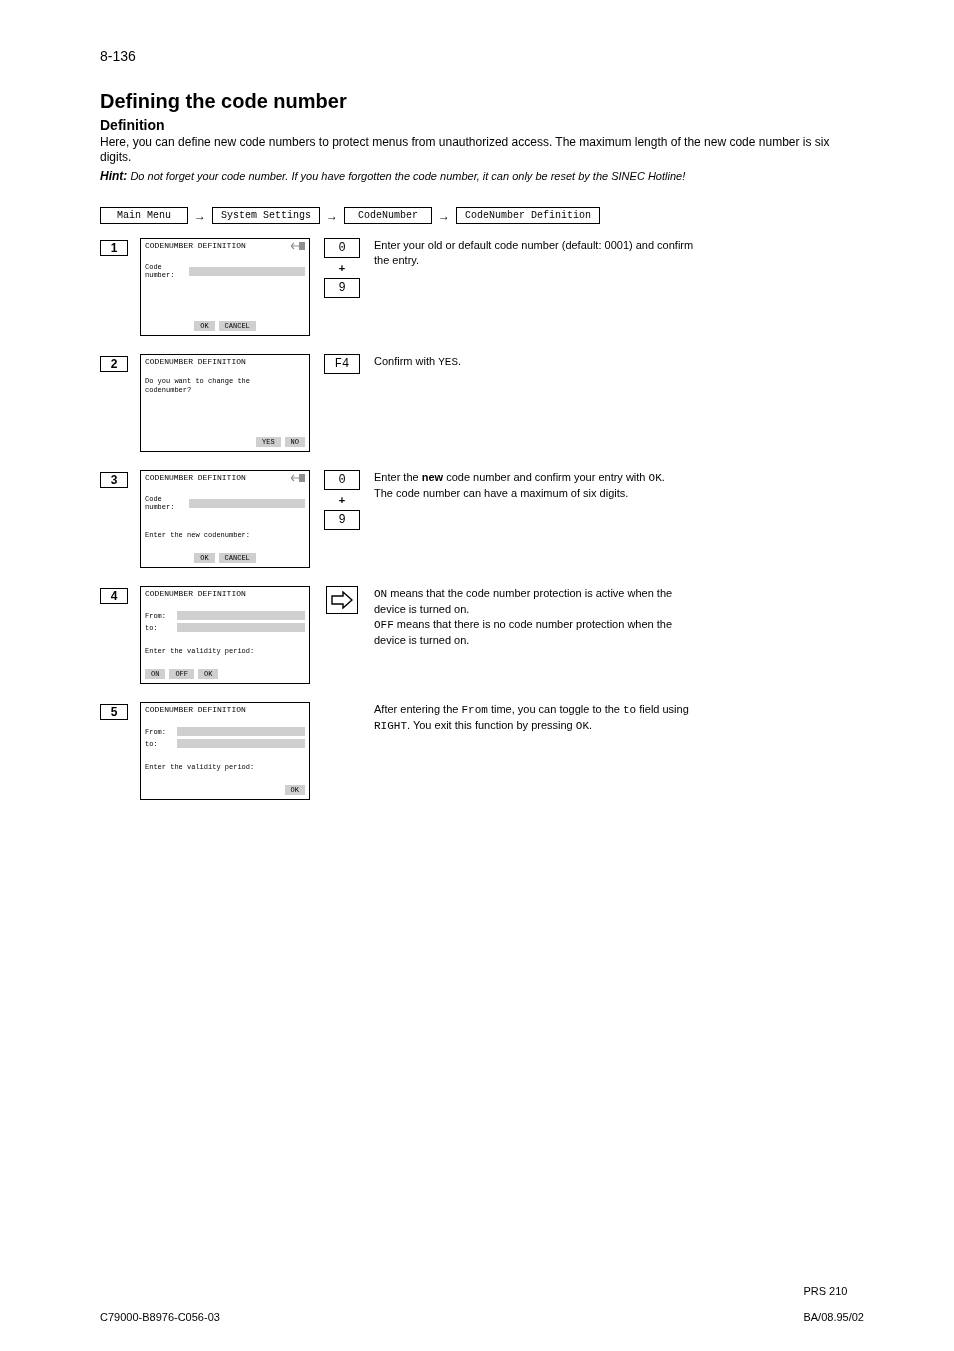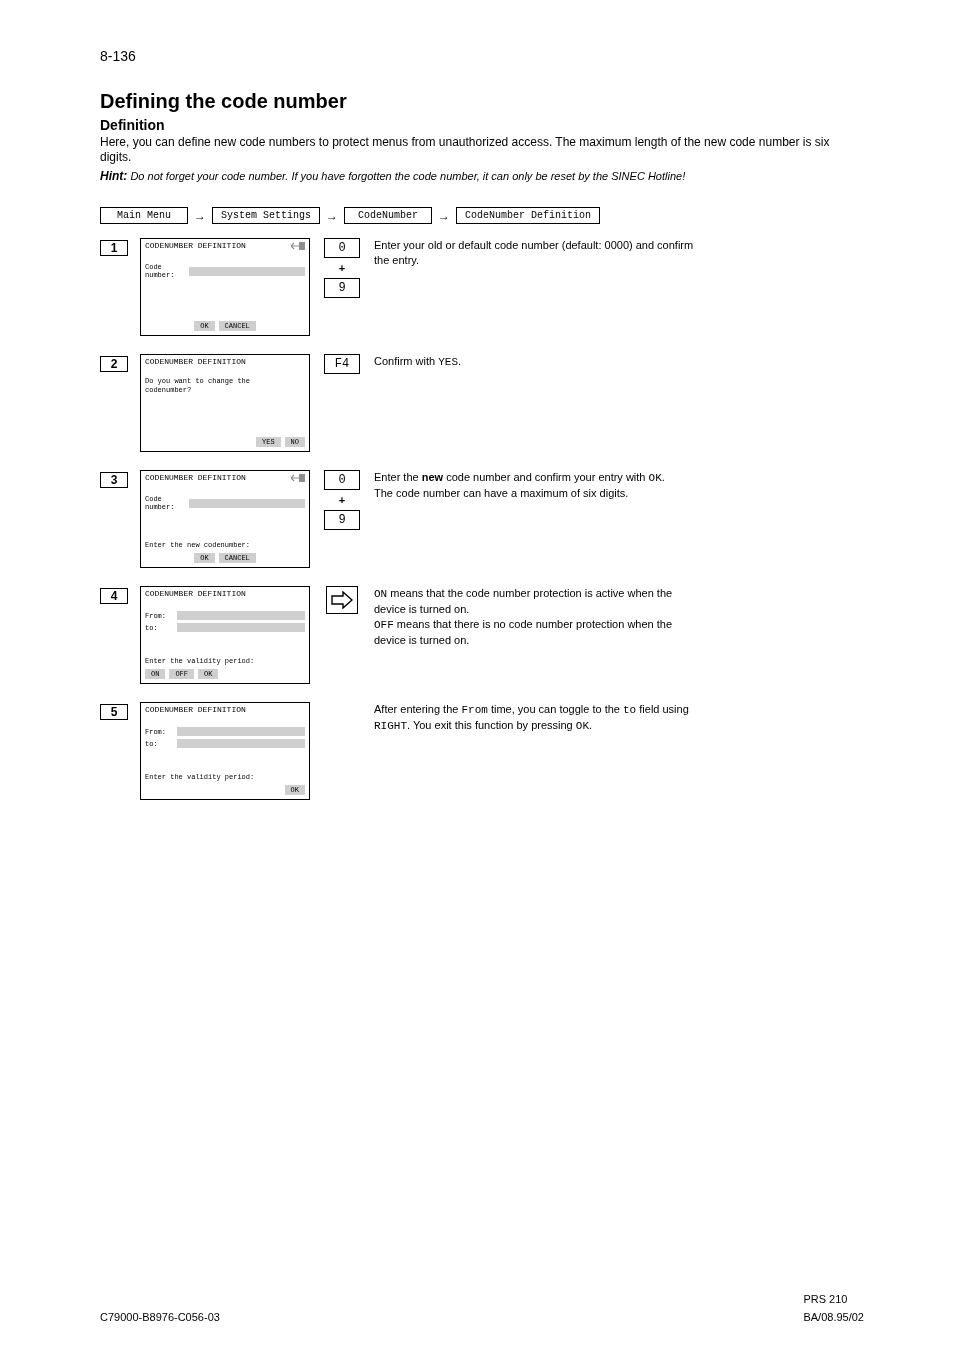--- a/index.html
+++ b/index.html
@@ -127,21 +127,21 @@
     flex: 0 0 auto;
   }
   .screen .bar-row .label.narrow { width: 30px; }
   .screen .bar-row .fill {
     background: #cfcfcf;
     height: 9px;
     flex: 1;
   }
   .screen .bottom-line {
     position: absolute;
-    bottom: 18px;
+    bottom: 28px;
     left: 4px;
     right: 4px;
     font-size: 7px;
   }
   .screen .btn-row {
     position: absolute;
     bottom: 4px;
     left: 4px;
     right: 4px;
     display: flex;
@@ -193,21 +193,21 @@
     left: 100px;
     right: 90px;
     display: flex;
     justify-content: space-between;
     font-size: 11px;
     align-items: flex-end;
   }
   .footer .modrev {
     display: flex;
     flex-direction: column;
-    gap: 6px;
+    gap: 14px;
   }
 </style>
 </head>
 <body>
 
 <div class="page">
 
   <div class="page-num">8-136</div>
 
   <div class="section" style="">
@@ -248,21 +248,21 @@
         <div class="btn">OK</div>
         <div class="btn">CANCEL</div>
       </div>
     </div>
     <div class="key-plus-col">
       <span class="keycap">0</span>
       <span class="plus">+</span>
       <span class="keycap">9</span>
     </div>
     <div class="step-text">
-      <div>Enter your old or default code number (default: 0000) and confirm the entry.</div>
+      <div>Enter your old or default code number (default: 0001) and confirm the entry.</div>
     </div>
   </div>
 
   <div class="step-row">
     <div class="step-num">2</div>
     <div class="screen">
       <div class="title">CODENUMBER DEFINITION</div>
       <div style="position:absolute;top:22px;left:4px;right:12px;font-size:7px;line-height:1.3;">
         <div>Do you want to change the</div>
         <div>codenumber?</div>

